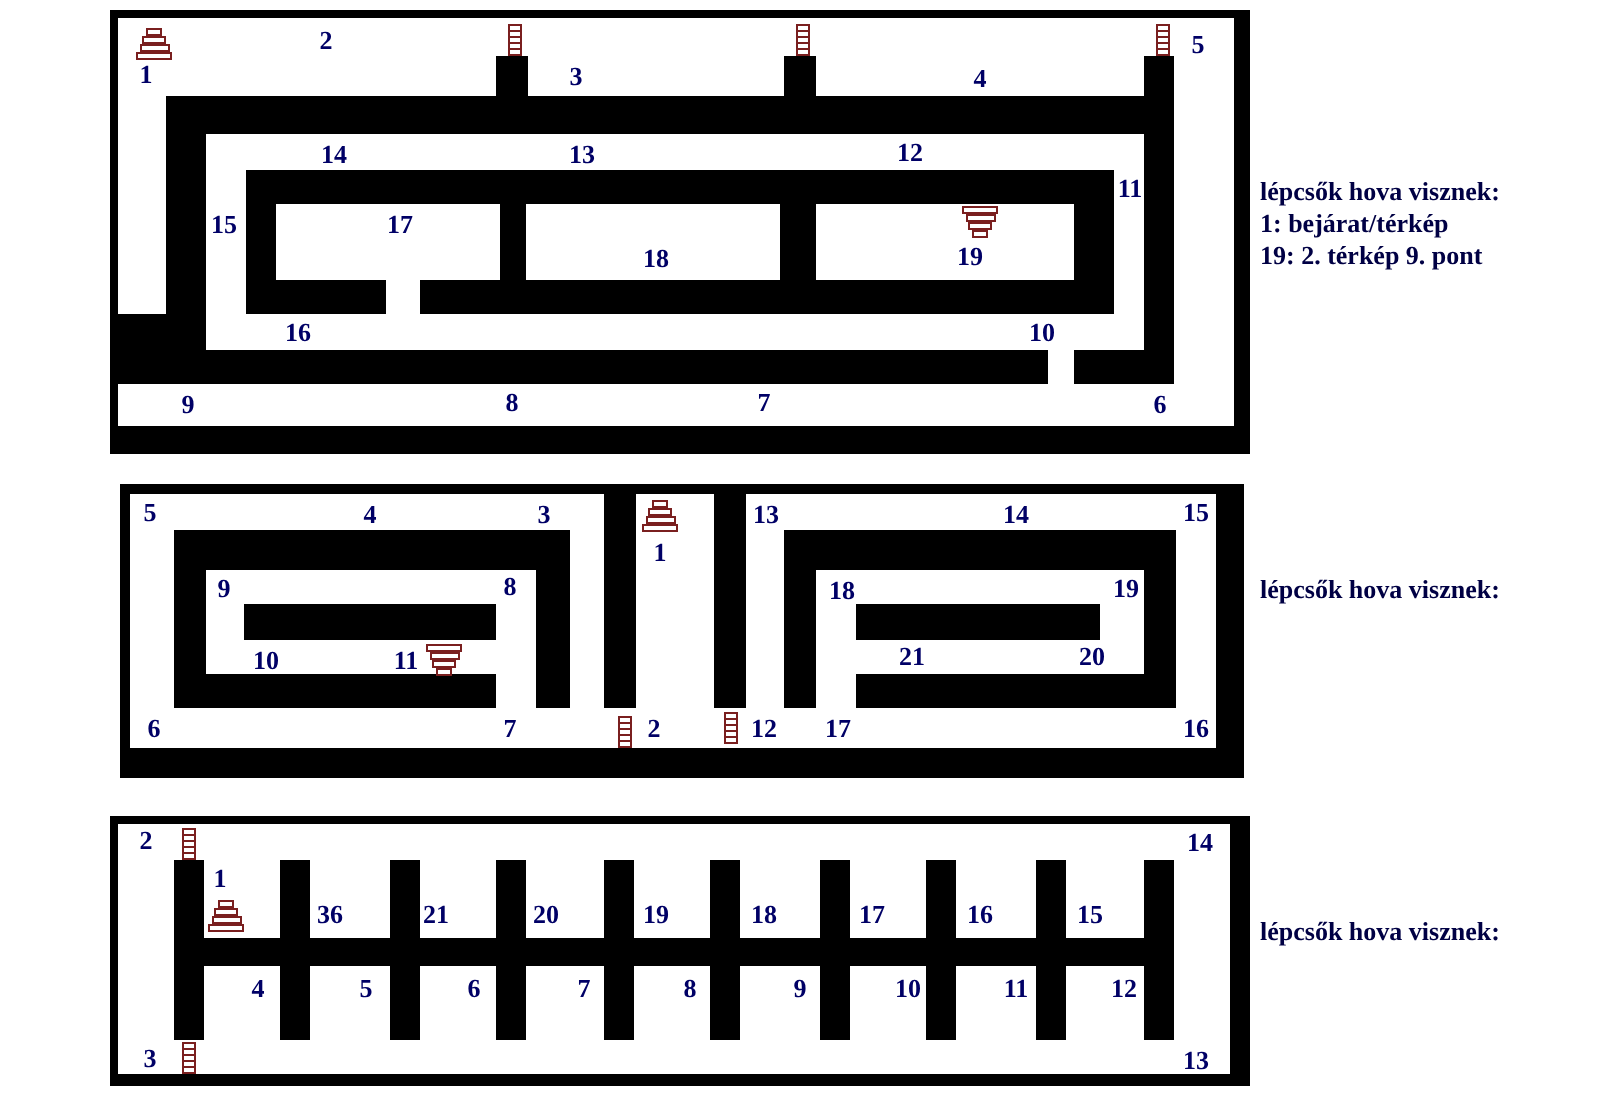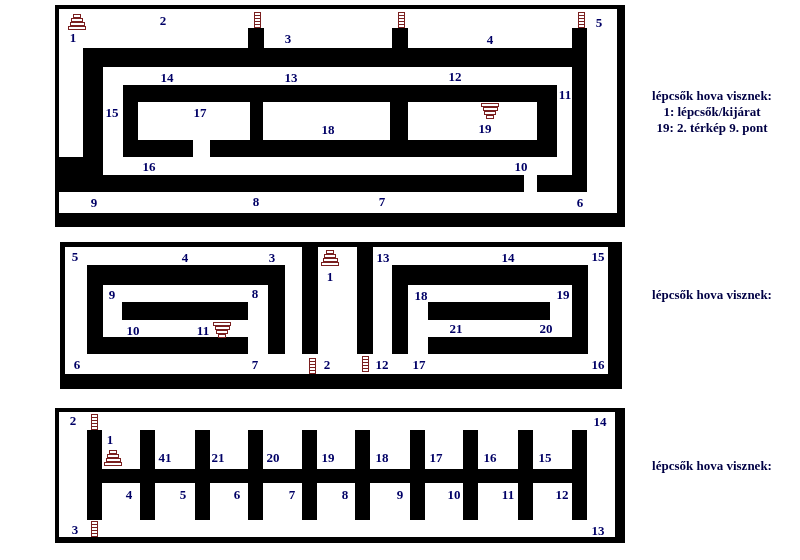--- a/index.html
+++ b/index.html
@@ -20,21 +20,21 @@
     display:block;margin:0 auto;height:4px;box-sizing:border-box;
     background:#fff;border:1px solid var(--icon,#7a1f1f);
   }
   .t1{width:8px}.t2{width:12px}.t3{width:15px}.t4{width:18px}
   .ladder{
     position:absolute;width:7px;height:16px;box-sizing:border-box;
     border:1px solid var(--icon,#7a1f1f);
     background:repeating-linear-gradient(to bottom,#ffffff 0 2px,var(--icon,#7a1f1f) 2px 3px);
   }
   .legend-block{
-    position:absolute;left:630px;width:164px;text-align:center;
+    position:absolute;left:630px;width:164px;text-align:left;
     color:var(--legend,#000044);font-weight:bold;font-size:13px;line-height:16px;
   }
   .legend-line{white-space:nowrap;}
 </style>
 </head>
 <body>
 
 <div id="canvas">
 
   <div class="panel" style="left: 55px; top: 5px; width: 570px; height: 222px;">
@@ -165,21 +165,21 @@
       <div class="wall" style="left: 247px; top: 75px; width: 15px; height: 37px;"></div>
       <div class="wall" style="left: 300px; top: 75px; width: 15px; height: 37px;"></div>
       <div class="wall" style="left: 355px; top: 75px; width: 15px; height: 37px;"></div>
       <div class="wall" style="left: 408px; top: 75px; width: 15px; height: 37px;"></div>
       <div class="wall" style="left: 463px; top: 75px; width: 15px; height: 37px;"></div>
       <div class="plabel" style="left: 18px; top: 12px;">2</div>
       <div class="plabel" style="left: 545px; top: 13px;">14</div>
       <div class="plabel" style="left: 20px; top: 121px;">3</div>
       <div class="plabel" style="left: 543px; top: 122px;">13</div>
       <div class="plabel" style="left: 55px; top: 31px;">1</div>
-      <div class="plabel" style="left: 110px; top: 49px;">41</div>
+      <div class="plabel" style="left: 110px; top: 49px;">36</div>
       <div class="plabel" style="left: 163px; top: 49px;">21</div>
       <div class="plabel" style="left: 218px; top: 49px;">20</div>
       <div class="plabel" style="left: 273px; top: 49px;">19</div>
       <div class="plabel" style="left: 327px; top: 49px;">18</div>
       <div class="plabel" style="left: 381px; top: 49px;">17</div>
       <div class="plabel" style="left: 435px; top: 49px;">16</div>
       <div class="plabel" style="left: 490px; top: 49px;">15</div>
       <div class="plabel" style="left: 74px; top: 86px;">4</div>
       <div class="plabel" style="left: 128px; top: 86px;">5</div>
       <div class="plabel" style="left: 182px; top: 86px;">6</div>
@@ -194,21 +194,21 @@
         <i class="t2"></i>
         <i class="t3"></i>
         <i class="t4"></i>
       </div>
       <div class="ladder" style="left: 36px; top: 6px;"></div>
       <div class="ladder" style="left: 36px; top: 113px;"></div>
     </div>
 
   <div class="legend-block" style="top:88px">
     <div class="legend-line">lépcsők hova visznek:</div>
-    <div class="legend-line">1: lépcsők/kijárat</div>
+    <div class="legend-line">1: bejárat/térkép</div>
     <div class="legend-line">19: 2. térkép 9. pont</div>
   </div>
 
   <div class="legend-block" style="top:287px">
     <div class="legend-line">lépcsők hova visznek:</div>
   </div>
 
   <div class="legend-block" style="top:458px">
     <div class="legend-line">lépcsők hova visznek:</div>
   </div>

